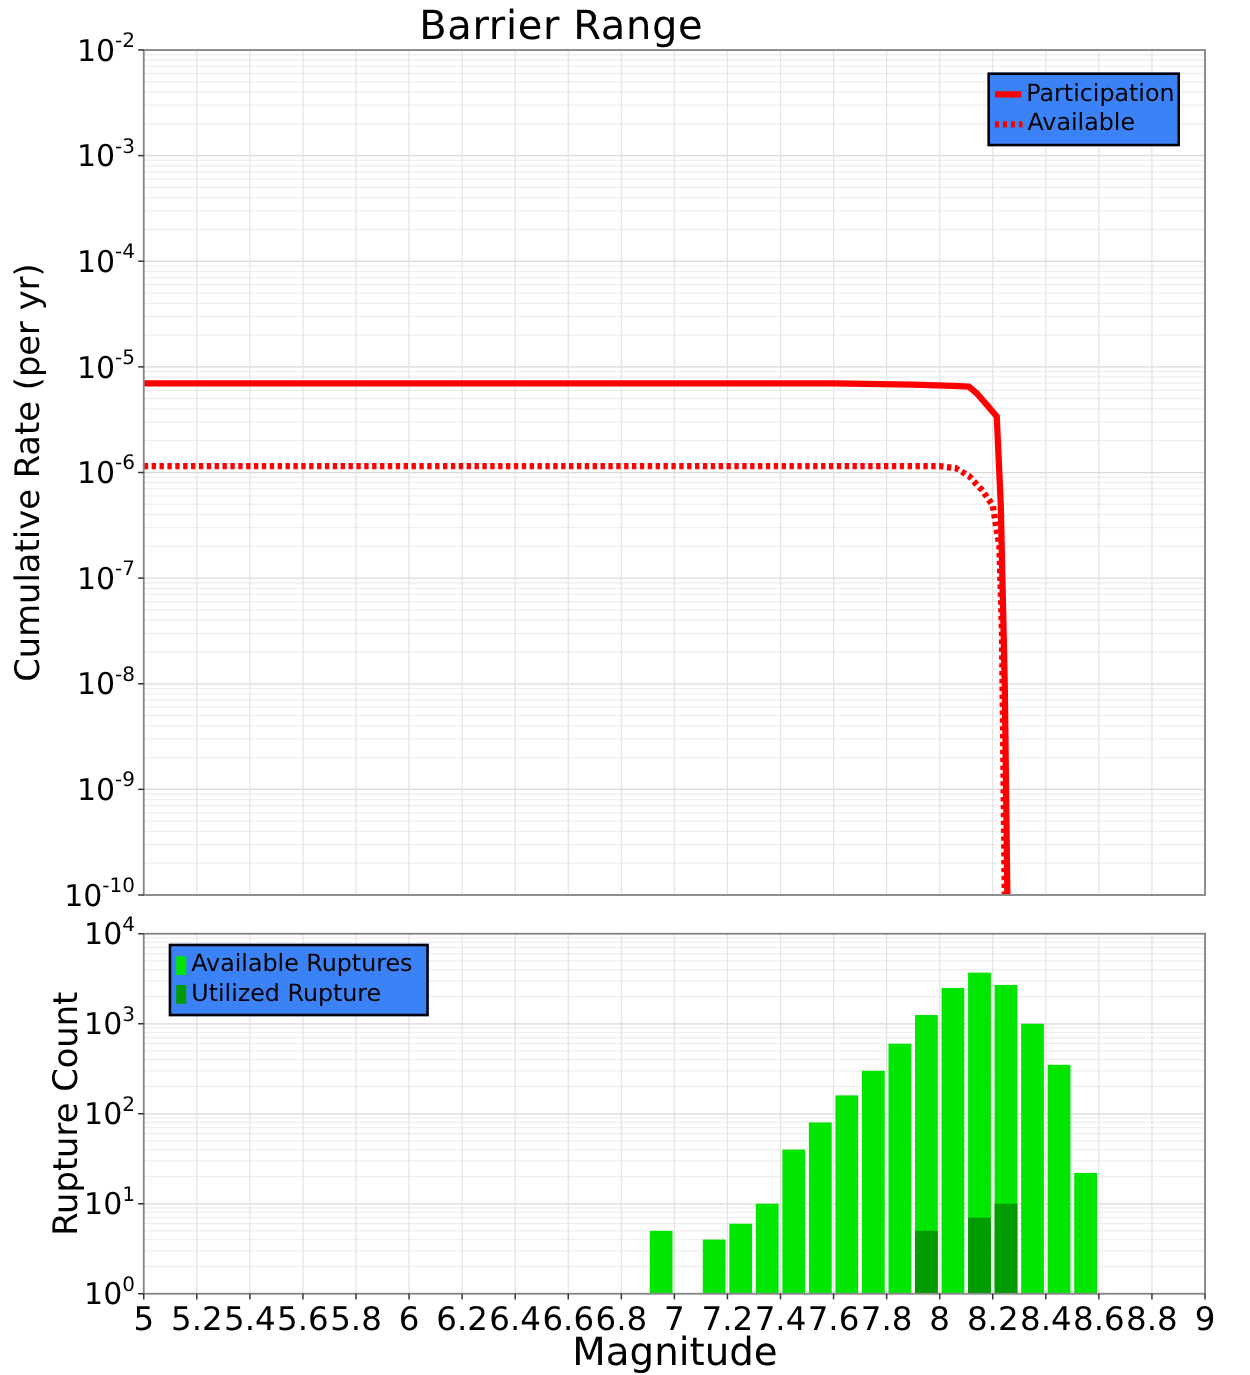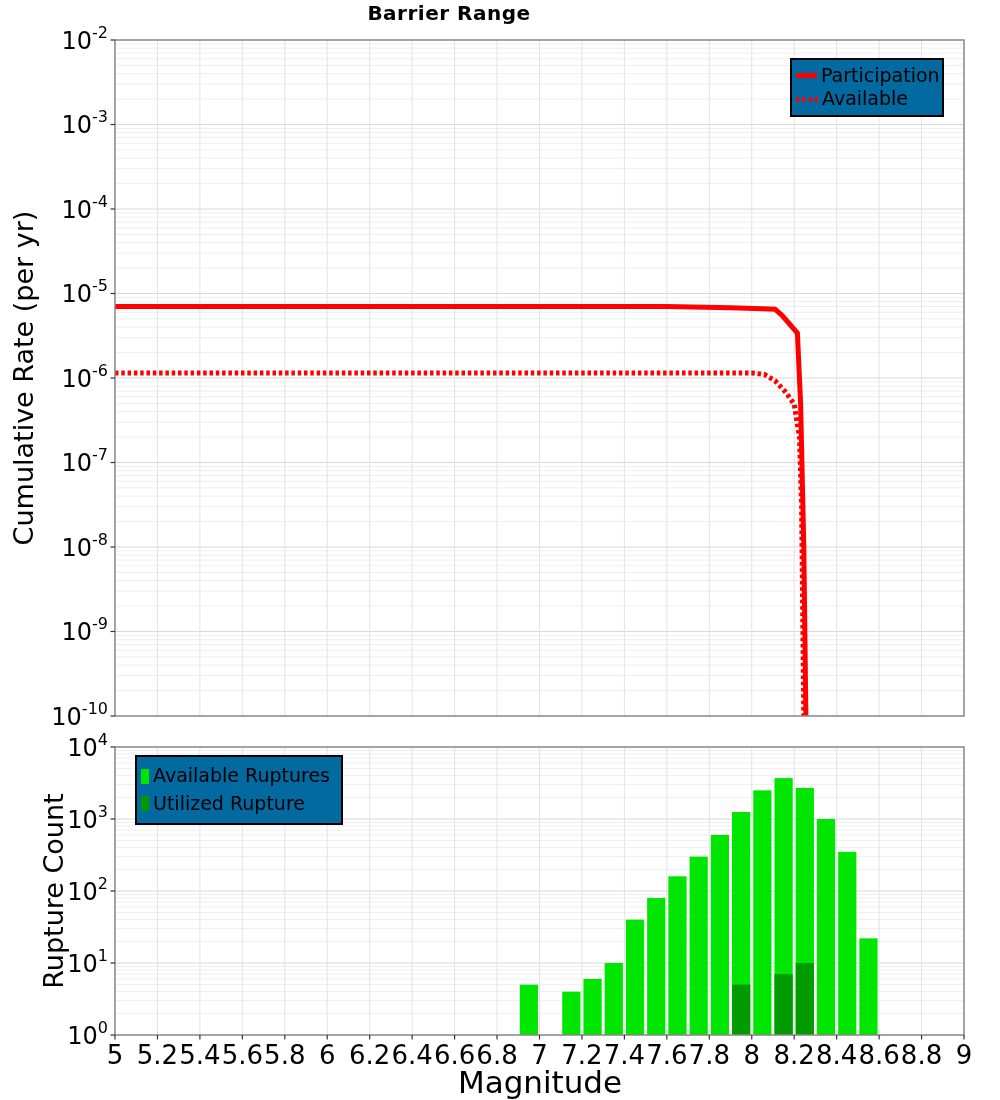--- a/index.html
+++ b/index.html
@@ -1,32 +1,32 @@
 <!DOCTYPE html>
 <html><head>
 <meta charset="utf-8">
 <style>
   html,body{margin:0;padding:0;background:#fff;}
   .canvas{position:relative;width:1000px;height:1100px;background:#ffffff;
           font-family:"DejaVu Sans",sans-serif;color:#000;overflow:hidden;}
   #chart-svg{position:absolute;left:0;top:0;}
   svg text{font-family:"DejaVu Sans",sans-serif;fill:#000;}
   .chart-title{position:absolute;top:1px;left:0;width:898px;text-align:center;
-               font-size:20px;font-weight:bold;letter-spacing:0.5px;}
+               font-size:32px;font-weight:normal;letter-spacing:0.5px;}
   .ylab{position:absolute;white-space:nowrap;font-size:27px;
         transform:translate(-50%,-50%) rotate(-90deg);}
   #ylab1{left:23px;top:378px;}
   #ylab2{left:53px;top:891px;}
   .xlab{position:absolute;left:540px;top:1082px;transform:translate(-50%,-50%);
         font-size:31px;white-space:nowrap;}
-  .legend{position:absolute;background:#0369a1;border:2px solid #000;box-sizing:border-box;
+  .legend{position:absolute;background:#3b82f6;border:2px solid #000;box-sizing:border-box;
           display:flex;flex-direction:column;justify-content:space-evenly;
           padding:2px 4px;font-size:19px;}
   #legend1{left:790px;top:58px;width:154px;height:59px;}
-  #legend2{left:135px;top:755px;width:208px;height:70px;}
+  #legend2{left:135px;top:755px;width:208px;height:58px;}
   .lrow{display:flex;align-items:center;gap:4px;line-height:1.05;white-space:nowrap;}
   .sw-line{width:21px;height:5px;flex:none;}
   .sw-dot{width:22px;height:5px;flex:none;
           background:repeating-linear-gradient(90deg,var(--c) 0,var(--c) 3px,
                      rgba(0,0,0,0) 3px,rgba(0,0,0,0) 6.4px);}
   .sw-rect{width:8px;height:15px;flex:none;}
 </style>
 </head>
 <body>
 

